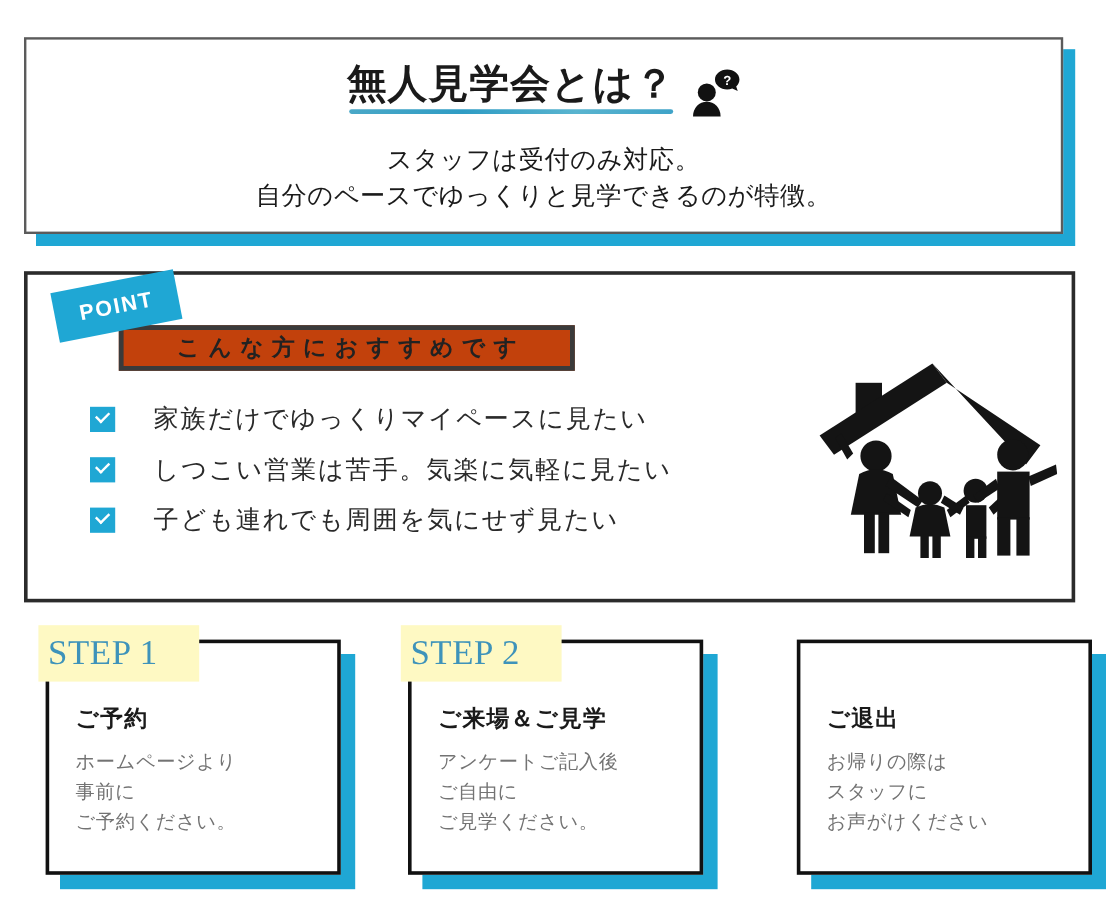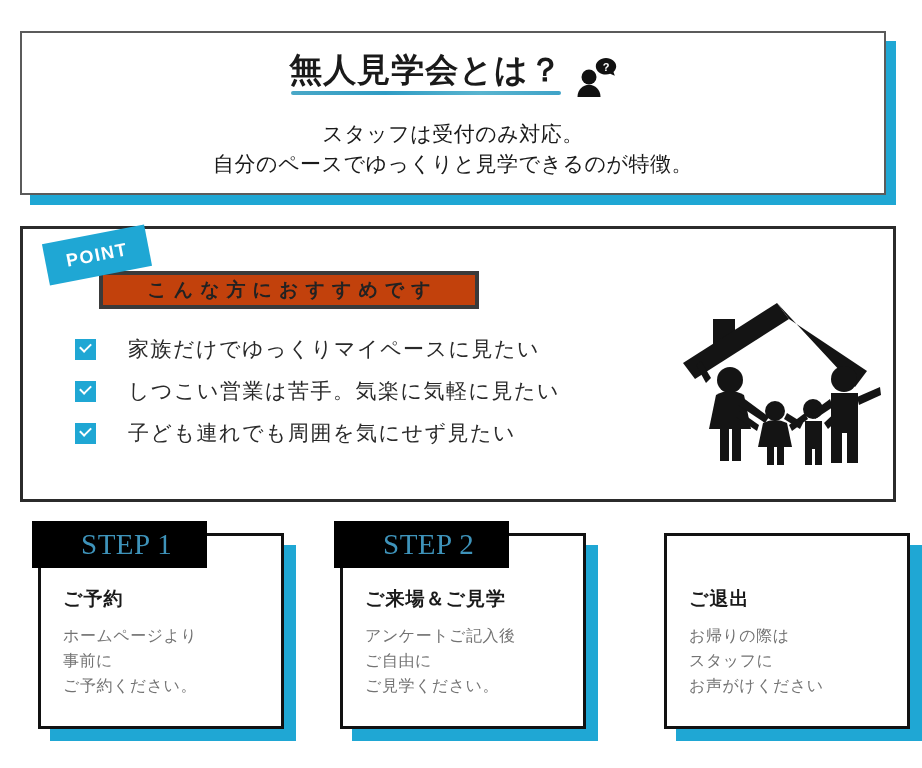--- a/index.html
+++ b/index.html
@@ -193,25 +193,24 @@
   }
   .step-card.c1 { left: 38px; }
   .step-card.c2 { left: 340px; }
   .step-card.c3 { left: 664px; }
 
   .step-label {
     position: absolute;
     top: 0;
     width: 134px;
     height: 47px;
-    background: #000000;
+    background: #fef9c3;
     display: flex;
     align-items: center;
     z-index: 6;
-    padding-left: 41px;
   }
   .step-label span {
     font-family: "Liberation Serif", "DejaVu Serif", serif;
     font-size: 29px;
     color: #3e93ba;
     letter-spacing: 0.5px;
     padding-left: 8px;
   }
   .step-label.l1 { left: 32px; }
   .step-label.l2 { left: 334px; }

